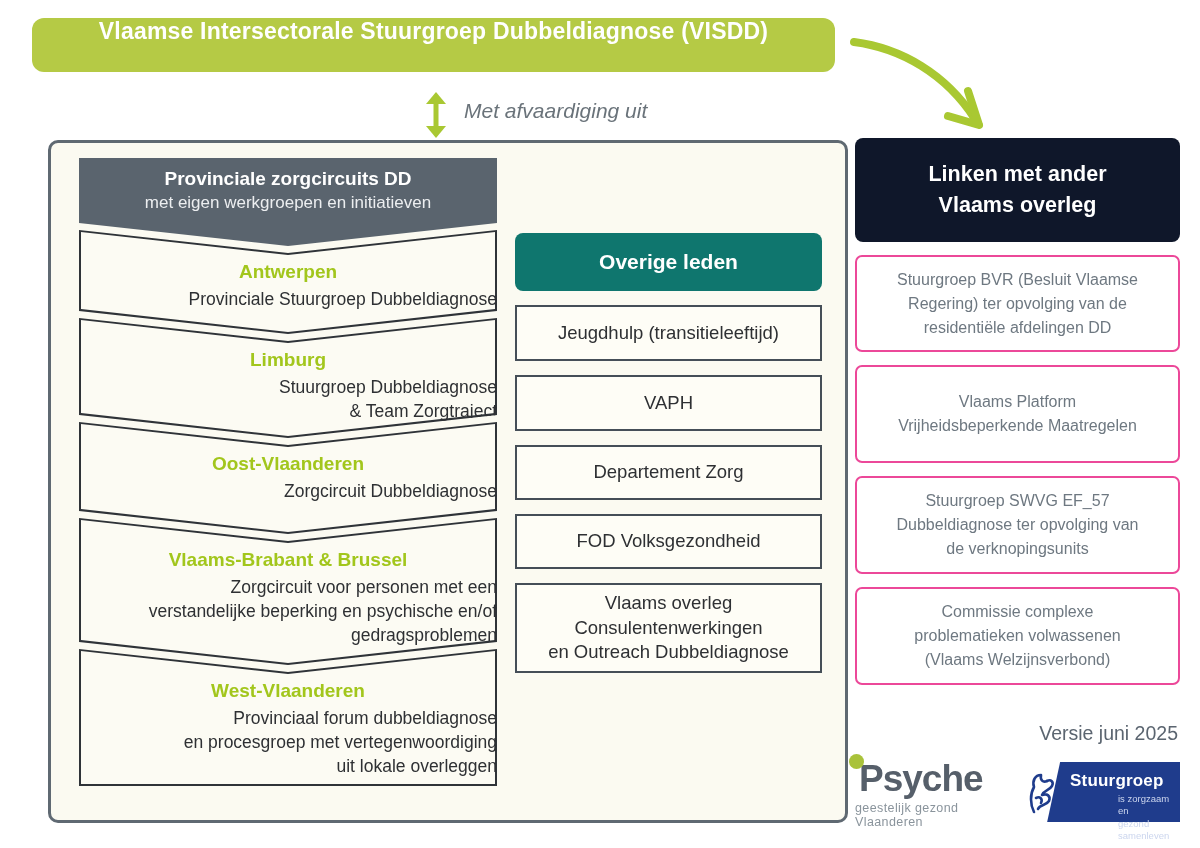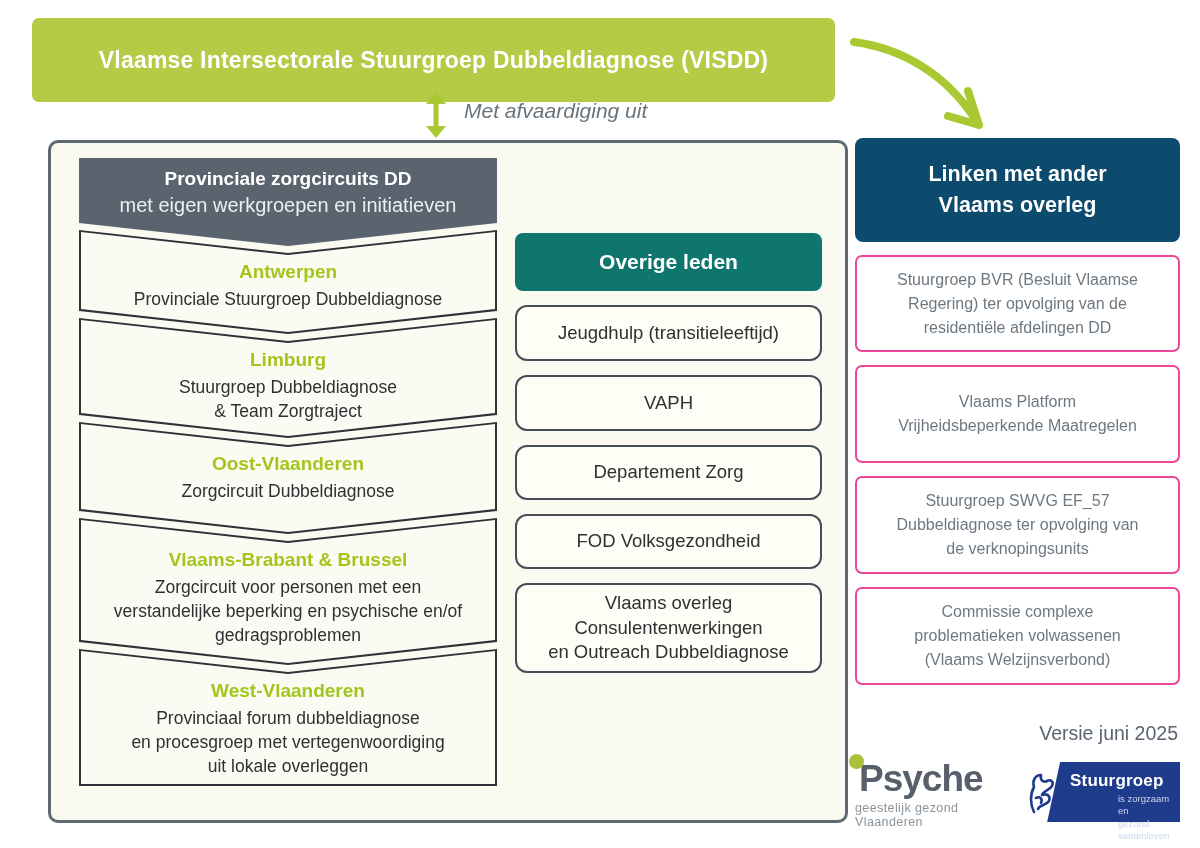--- a/index.html
+++ b/index.html
@@ -1,21 +1,21 @@
 <!DOCTYPE html>
 <html><head>
 <meta charset="utf-8">
 <style>
   html,body{margin:0;padding:0;background:#ffffff;}
   #canvas{position:relative;width:1200px;height:848px;background:#ffffff;
           font-family:"Liberation Sans",sans-serif;overflow:hidden;}
 
   
-  .banner{position:absolute;left:32px;top:18px;width:803px;height:84px;
-          background:#b5ca45;border-radius:7px;display:flex;align-items:center;justify-content:center;}
+  .banner{position:absolute;left:32px;top:18px;width:803px;height:54px;
+          background:#b5ca45;border-radius:12px;display:flex;justify-content:center;}
   .banner-title{color:#ffffff;font-size:23px;font-weight:bold;letter-spacing:.2px;}
 
   
   .connector-arrow{position:absolute;left:423px;top:91px;}
   .connector-label{position:absolute;left:464px;top:99px;font-size:21px;font-style:italic;color:#6a737a;}
 
   
   .curve-arrow{position:absolute;left:846px;top:28px;}
 
   
@@ -29,37 +29,37 @@
       clip-path:polygon(0 0,100% 0,100% calc(100% - var(--n)),50% 100%,0 calc(100% - var(--n)));
       padding-top:9px;}
   .chev{background:#2f3338;margin-top:-16px;
       clip-path:polygon(0 0,50% var(--n),100% 0,100% calc(100% - var(--n)),50% 100%,0 calc(100% - var(--n)));}
   .chev.last{clip-path:polygon(0 0,50% var(--n),100% 0,100% 100%,0 100%);}
   .chev .fill{position:absolute;inset:2px;background:#fcfbf3;
       clip-path:polygon(0 0,50% var(--n),100% 0,100% calc(100% - var(--n)),50% 100%,0 calc(100% - var(--n)));}
   .chev.last .fill{clip-path:polygon(0 0,50% var(--n),100% 0,100% 100%,0 100%);}
   .chev .content{position:relative;z-index:1;padding-top:calc(var(--n) + 7px);}
   .head-title{color:#ffffff;font-size:19px;font-weight:bold;line-height:1.3;}
-  .head-sub{color:#eceef0;font-size:20px;line-height:1.3;}
+  .head-sub{color:#eceef0;font-size:17px;line-height:1.3;}
   .prov-name{color:#a2c61c;font-size:19px;font-weight:bold;line-height:1.3;margin-bottom:2px;}
-  .prov-lines{color:#2e3033;font-size:17.5px;line-height:1.38;white-space:pre-line;}
+  .prov-lines{color:#2e3033;font-size:17.5px;line-height:1.38;white-space:pre-line;text-align:right;}
 
   
   .members-col{position:absolute;left:464px;top:90px;width:307px;display:flex;flex-direction:column;gap:14px;}
   .members-header{height:58px;background:#0f766e;border-radius:8px;display:flex;align-items:center;justify-content:center;
                   color:#ffffff;font-size:21px;font-weight:bold;}
-  .member-box{border:2px solid #454e57;border-radius:12px;background:#fefdf6;box-sizing:border-box;
+  .member-box{border:2px solid #454e57;border-radius:0;background:#fefdf6;box-sizing:border-box;
               display:flex;align-items:center;justify-content:center;text-align:center;
               color:#2e3033;font-size:18.5px;line-height:1.35;}
   .member-box.h1{height:56px;}
   .member-box.h3{height:90px;white-space:pre-line;}
 
   
   .links-col{position:absolute;left:855px;top:138px;width:325px;display:flex;flex-direction:column;gap:13px;}
-  .links-header{height:104px;background:#0c4a6e;border-radius:8px;display:flex;align-items:center;justify-content:center;
+  .links-header{height:104px;background:#0f172a;border-radius:8px;display:flex;align-items:center;justify-content:center;
                 text-align:center;color:#ffffff;font-size:21.5px;font-weight:bold;line-height:1.45;white-space:pre-line;}
   .link-box{height:98px;border:2px solid #ec4899;border-radius:7px;background:#ffffff;box-sizing:border-box;
             display:flex;align-items:center;justify-content:center;text-align:center;
             color:#6e7881;font-size:16px;line-height:1.5;white-space:pre-line;}
 
   
   .version{position:absolute;left:855px;top:722px;width:323px;text-align:right;font-size:19.5px;color:#5b6570;}
   .psyche{position:absolute;left:853px;top:758px;width:160px;}
   .psyche-word{position:relative;display:inline-block;font-size:37px;font-weight:bold;color:#565f6a;
                letter-spacing:-1px;padding-left:6px;}

